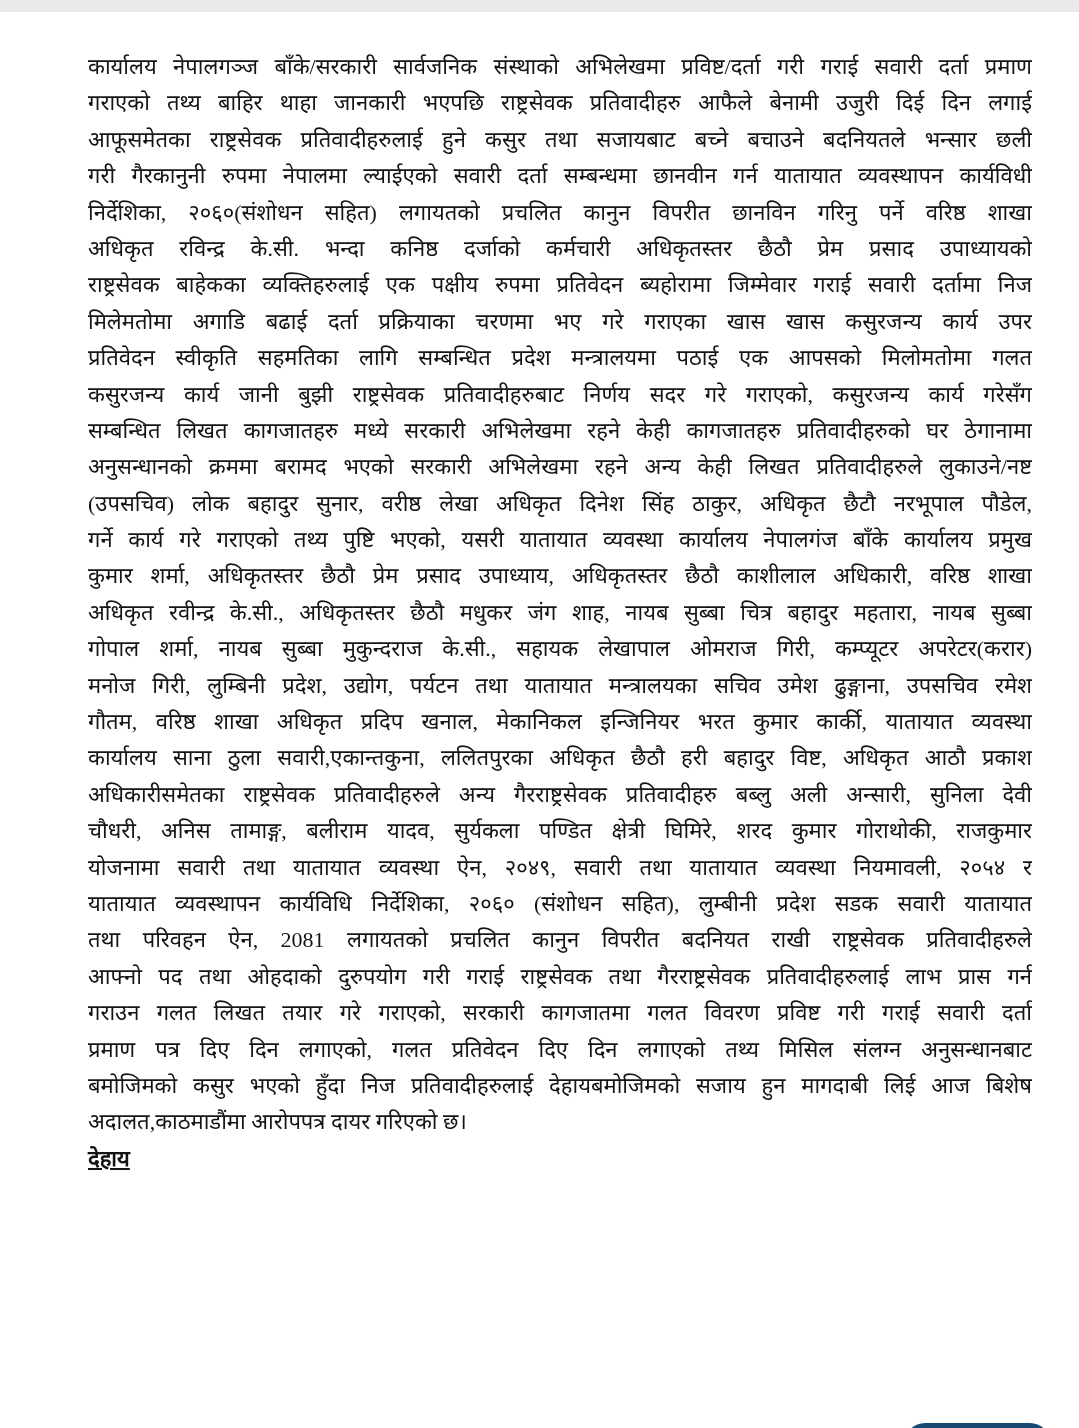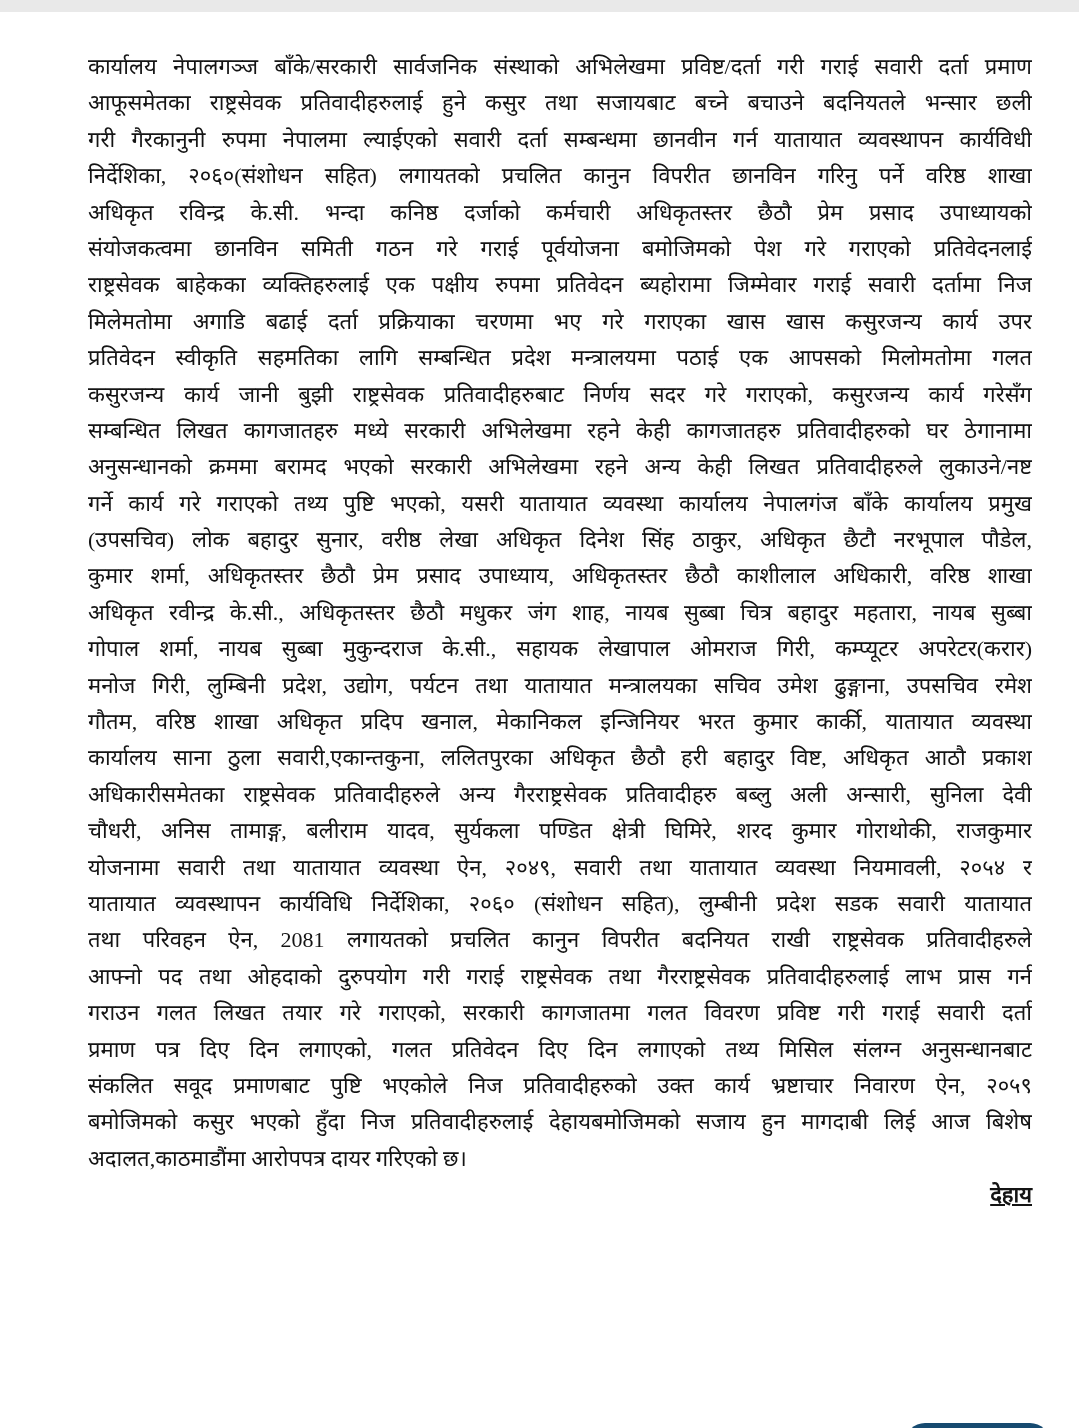--- a/index.html
+++ b/index.html
@@ -29,21 +29,21 @@
     -moz-text-align-last: justify;
   }
   .line:last-child {
     text-align-last: left;
     -moz-text-align-last: left;
   }
   .heading {
     font-size: 22px;
     line-height: 36.4px;
     height: 36.4px;
-    text-align: right;
+    text-align: left;
     font-weight: bold;
     text-decoration: underline;
     color: #141414;
   }
   .fab {
     position: absolute;
     left: 905px;
     top: 1411px;
     width: 145px;
     height: 40px;
@@ -53,48 +53,47 @@
   }
 </style>
 </head>
 <body>
 
 <div class="page">
 
   <div class="textblock">
     <div>
         <div class="line">कार्यालय नेपालगञ्ज बाँके/सरकारी सार्वजनिक संस्थाको अभिलेखमा प्रविष्ट/दर्ता गरी गराई सवारी दर्ता प्रमाण</div>
+        <div class="line">गराएको तथ्य बाहिर थाहा जानकारी भएपछि राष्ट्रसेवक प्रतिवादीहरु आफैले बेनामी उजुरी दिई दिन लगाई</div>
         <div class="line">आफूसमेतका राष्ट्रसेवक प्रतिवादीहरुलाई हुने कसुर तथा सजायबाट बच्ने बचाउने बदनियतले भन्सार छली</div>
         <div class="line">गरी गैरकानुनी रुपमा नेपालमा ल्याईएको सवारी दर्ता सम्बन्धमा छानवीन गर्न यातायात व्यवस्थापन कार्यविधी</div>
         <div class="line">निर्देशिका, २०६०(संशोधन सहित) लगायतको प्रचलित कानुन विपरीत छानविन गरिनु पर्ने वरिष्ठ शाखा</div>
         <div class="line">अधिकृत रविन्द्र के.सी. भन्दा कनिष्ठ दर्जाको कर्मचारी अधिकृतस्तर छैठौ प्रेम प्रसाद उपाध्यायको</div>
-        <div class="line">संयोजकत्वमा छानविन समिती गठन गरे गराई पूर्वयोजना बमोजिमको पेश गरे गराएको प्रतिवेदनलाई</div>
         <div class="line">राष्ट्रसेवक बाहेकका व्यक्तिहरुलाई एक पक्षीय रुपमा प्रतिवेदन ब्यहोरामा जिम्मेवार गराई सवारी दर्तामा निज</div>
         <div class="line">मिलेमतोमा अगाडि बढाई दर्ता प्रक्रियाका चरणमा भए गरे गराएका खास खास कसुरजन्य कार्य उपर</div>
         <div class="line">प्रतिवेदन स्वीकृति सहमतिका लागि सम्बन्धित प्रदेश मन्त्रालयमा पठाई एक आपसको मिलोमतोमा गलत</div>
         <div class="line">कसुरजन्य कार्य जानी बुझी राष्ट्रसेवक प्रतिवादीहरुबाट निर्णय सदर गरे गराएको, कसुरजन्य कार्य गरेसँग</div>
         <div class="line">सम्बन्धित लिखत कागजातहरु मध्ये सरकारी अभिलेखमा रहने केही कागजातहरु प्रतिवादीहरुको घर ठेगानामा</div>
         <div class="line">अनुसन्धानको क्रममा बरामद भएको सरकारी अभिलेखमा रहने अन्य केही लिखत प्रतिवादीहरुले लुकाउने/नष्ट</div>
+        <div class="line">(उपसचिव) लोक बहादुर सुनार, वरीष्ठ लेखा अधिकृत दिनेश सिंह ठाकुर, अधिकृत छैटौ नरभूपाल पौडेल,</div>
         <div class="line">गर्ने कार्य गरे गराएको तथ्य पुष्टि भएको, यसरी यातायात व्यवस्था कार्यालय नेपालगंज बाँके कार्यालय प्रमुख</div>
-        <div class="line">(उपसचिव) लोक बहादुर सुनार, वरीष्ठ लेखा अधिकृत दिनेश सिंह ठाकुर, अधिकृत छैटौ नरभूपाल पौडेल,</div>
         <div class="line">कुमार शर्मा, अधिकृतस्तर छैठौ प्रेम प्रसाद उपाध्याय, अधिकृतस्तर छैठौ काशीलाल अधिकारी, वरिष्ठ शाखा</div>
         <div class="line">अधिकृत रवीन्द्र के.सी., अधिकृतस्तर छैठौ मधुकर जंग शाह, नायब सुब्बा चित्र बहादुर महतारा, नायब सुब्बा</div>
         <div class="line">गोपाल शर्मा, नायब सुब्बा मुकुन्दराज के.सी., सहायक लेखापाल ओमराज गिरी, कम्प्यूटर अपरेटर(करार)</div>
         <div class="line">मनोज गिरी, लुम्बिनी प्रदेश, उद्योग,  पर्यटन तथा यातायात मन्त्रालयका सचिव उमेश ढुङ्गाना, उपसचिव रमेश</div>
         <div class="line">गौतम, वरिष्ठ शाखा अधिकृत प्रदिप खनाल, मेकानिकल इन्जिनियर भरत कुमार कार्की, यातायात व्यवस्था</div>
         <div class="line">कार्यालय साना ठुला सवारी,एकान्तकुना, ललितपुरका अधिकृत छैठौ हरी बहादुर विष्ट, अधिकृत आठौ प्रकाश</div>
         <div class="line">अधिकारीसमेतका राष्ट्रसेवक प्रतिवादीहरुले अन्य गैरराष्ट्रसेवक प्रतिवादीहरु बब्लु अली अन्सारी, सुनिला देवी</div>
         <div class="line">चौधरी, अनिस तामाङ्ग, बलीराम यादव, सुर्यकला पण्डित क्षेत्री घिमिरे, शरद कुमार गोराथोकी, राजकुमार</div>
         <div class="line">योजनामा सवारी तथा यातायात व्यवस्था ऐन, २०४९, सवारी तथा यातायात व्यवस्था नियमावली, २०५४ र</div>
         <div class="line">यातायात व्यवस्थापन कार्यविधि निर्देशिका, २०६० (संशोधन सहित), लुम्बीनी प्रदेश सडक सवारी यातायात</div>
         <div class="line">तथा परिवहन ऐन, 2081 लगायतको प्रचलित कानुन विपरीत बदनियत राखी राष्ट्रसेवक प्रतिवादीहरुले</div>
         <div class="line">आफ्नो पद तथा ओहदाको दुरुपयोग गरी गराई राष्ट्रसेवक तथा गैरराष्ट्रसेवक प्रतिवादीहरुलाई लाभ प्रास गर्न</div>
         <div class="line">गराउन गलत लिखत तयार गरे गराएको, सरकारी कागजातमा गलत विवरण प्रविष्ट गरी गराई सवारी दर्ता</div>
         <div class="line">प्रमाण पत्र दिए दिन लगाएको, गलत प्रतिवेदन दिए दिन लगाएको तथ्य मिसिल संलग्न अनुसन्धानबाट</div>
-        <div class="line">संकलित सवूद प्रमाणबाट पुष्टि भएकोले निज प्रतिवादीहरुको उक्त कार्य भ्रष्टाचार निवारण ऐन, २०५९</div>
         <div class="line">बमोजिमको कसुर भएको हुँदा निज प्रतिवादीहरुलाई देहायबमोजिमको सजाय हुन मागदाबी लिई आज बिशेष</div>
         <div class="line">अदालत,काठमाडौंमा आरोपपत्र दायर गरिएको छ।</div>
       </div>
     <div class="heading">देहाय</div>
   </div>
 
   <button class="fab" aria-label="floating button" style="background: rgb(22, 74, 112);"></button>
 
 </div>
 

